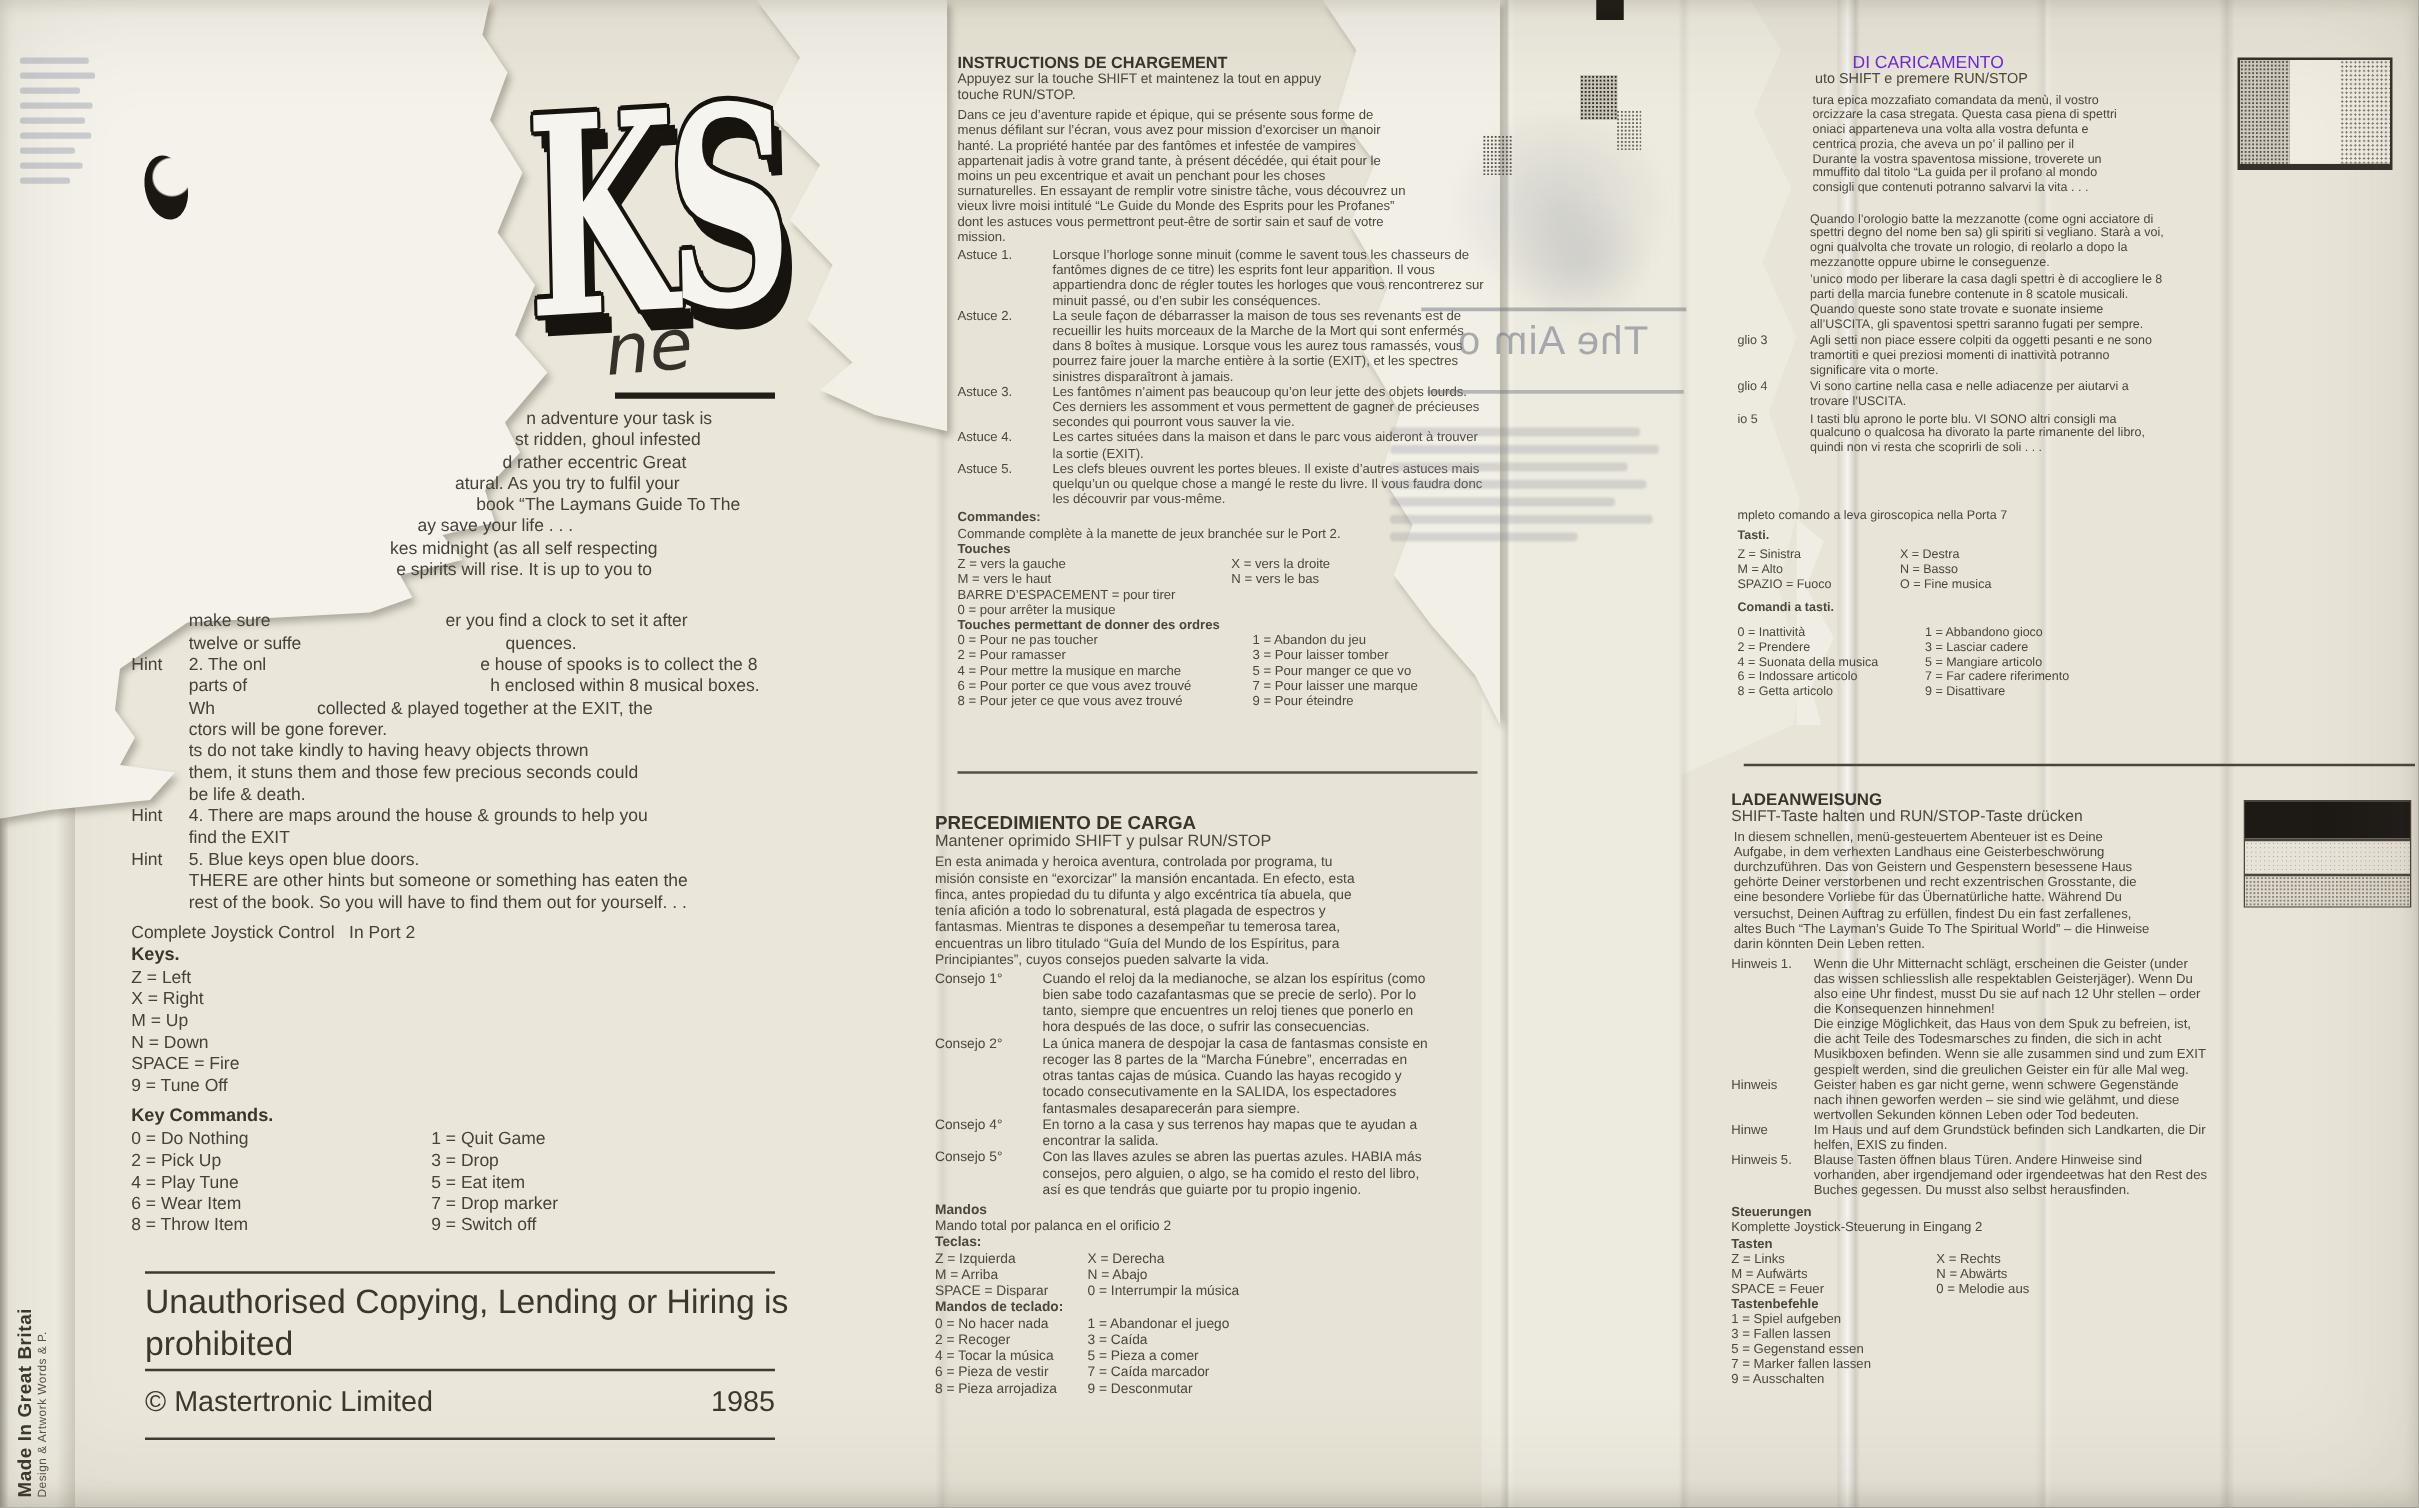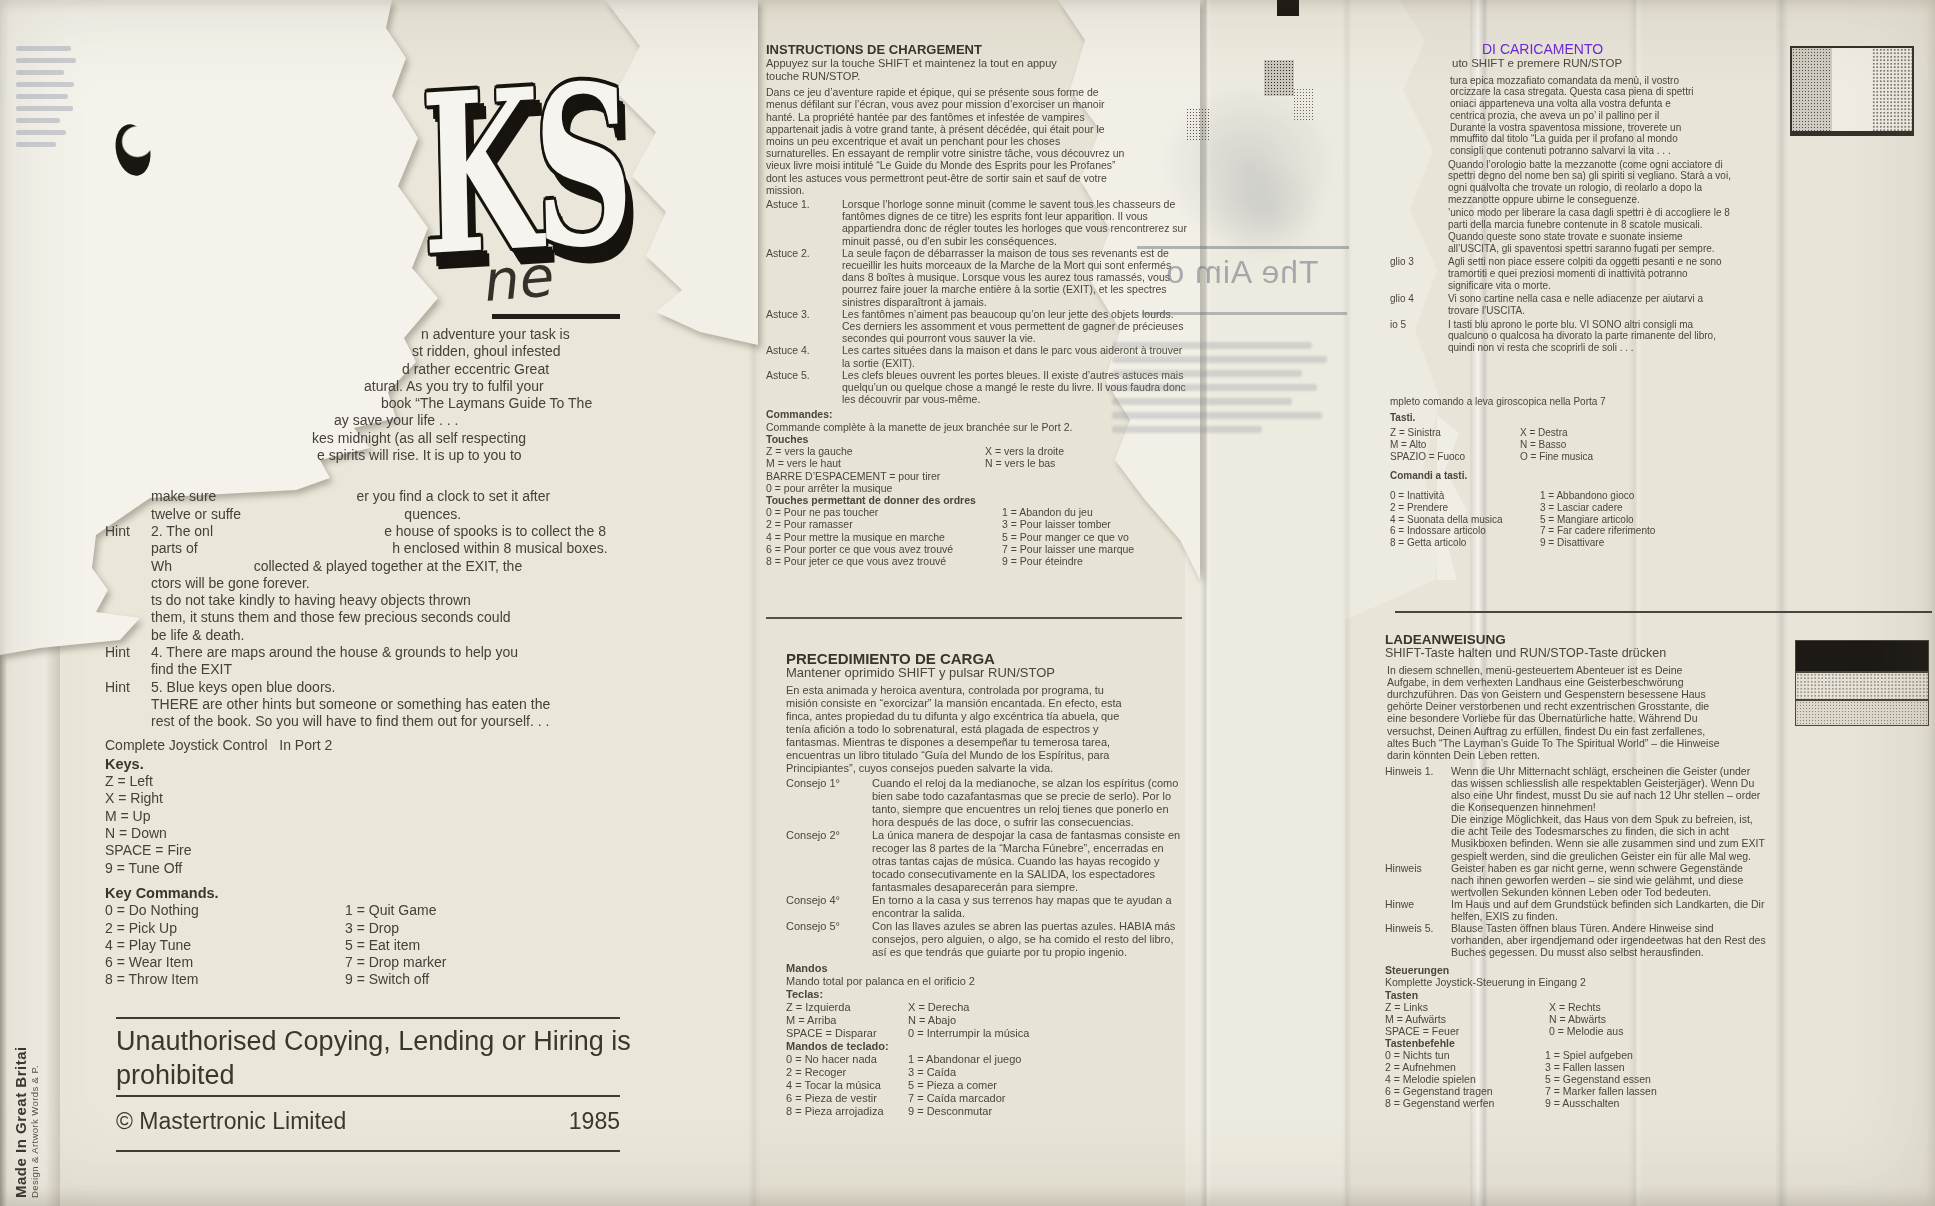--- a/index.html
+++ b/index.html
@@ -105,32 +105,32 @@
   
   .col-fr{left:766px;top:44px;width:422px;font-size:10.5px;line-height:12.2px;color:#4c463c;}
   .fr-h{font-weight:bold;font-size:13px;color:#3a352c;margin-bottom:1px;}
   .fr-sub{font-size:11px;line-height:13px;margin-bottom:3px;}
   .fr-rows{--lw:76px;margin-top:2px;}
   .fr-touches .c1{width:219px;}
   .fr-ordres .c1{width:236px;}
   .rule-fr{left:766px;top:617px;width:416px;height:2px;background:#57514a;}
 
   
-  .col-es{left:786px;top:652px;width:396px;font-size:11px;line-height:13px;color:#4c463c;}
+  .col-es{left:748px;top:652px;width:396px;font-size:11px;line-height:13px;color:#4c463c;}
   .es-h{font-weight:bold;font-size:15px;color:#3a352c;}
   .es-sub{font-size:13px;line-height:16px;margin-bottom:3px;}
   .es-rows{--lw:86px;margin-top:2px;}
   .es-keys .c1{width:122px;}
 
   
   .col-it{left:1390px;top:44px;width:545px;font-size:10px;line-height:11.7px;color:#4c463c;}
   .it-h{font-weight:normal;font-size:14px;color:#6d28d9;margin-left:92px;}
   .it-sub{font-size:11.5px;line-height:14px;margin-left:62px;margin-bottom:5px;}
   .it-intro .line{margin-left:60px;}
-  .it-rows{--lw:58px;width:345px;margin-top:2px;}
+  .it-rows{--lw:58px;width:345px;margin-top:13px;}
   .it-rows .hangrow{margin-bottom:2px;}
   .it-joy{margin-top:42px;}
   .it-keys{width:300px;margin-top:4px;}
   .it-keys .c1{width:130px;}
   .it-cmds{width:330px;margin-top:8px;}
   .it-cmds .c1{width:150px;}
   .rule-it{left:1395px;top:611px;width:537px;height:2px;background:#4a443c;}
 
   
   .col-de{left:1385px;top:634px;width:548px;font-size:10.5px;line-height:12.1px;color:#4c463c;}
@@ -614,27 +614,20 @@
         </div>
       <div class="lines c2">
           <div class="line">X = Rechts</div>
           <div class="line"></div>
           <div class="line">N = Abwärts</div>
           <div class="line">0 = Melodie aus</div>
         </div>
     </div>
     <div class="b">Tastenbefehle</div>
     <div class="twocol de-cmds">
-      <div class="lines c1">
-          <div class="line">0 = Nichts tun</div>
-          <div class="line">2 = Aufnehmen</div>
-          <div class="line">4 = Melodie spielen</div>
-          <div class="line">6 = Gegenstand tragen</div>
-          <div class="line">8 = Gegenstand werfen</div>
-        </div>
       <div class="lines c2">
           <div class="line">1 = Spiel aufgeben</div>
           <div class="line">3 = Fallen lassen</div>
           <div class="line">5 = Gegenstand essen</div>
           <div class="line">7 = Marker fallen lassen</div>
           <div class="line">9 = Ausschalten</div>
         </div>
     </div>
   </div>
   <div class="abs flag-de">

